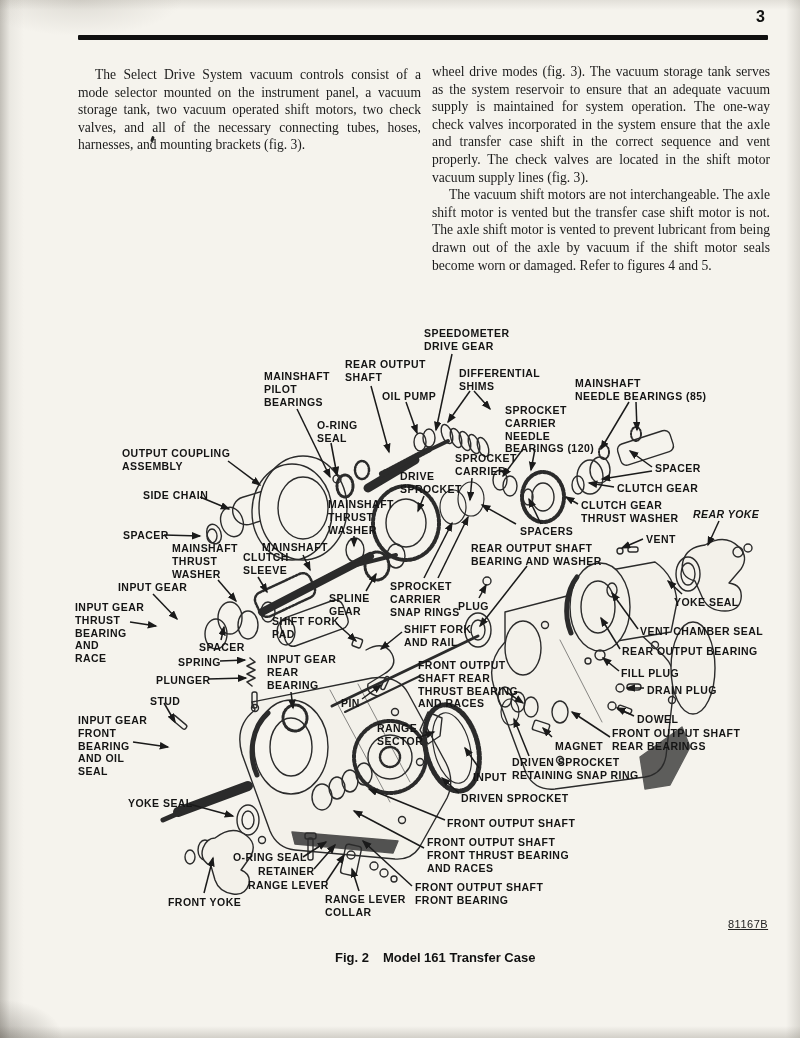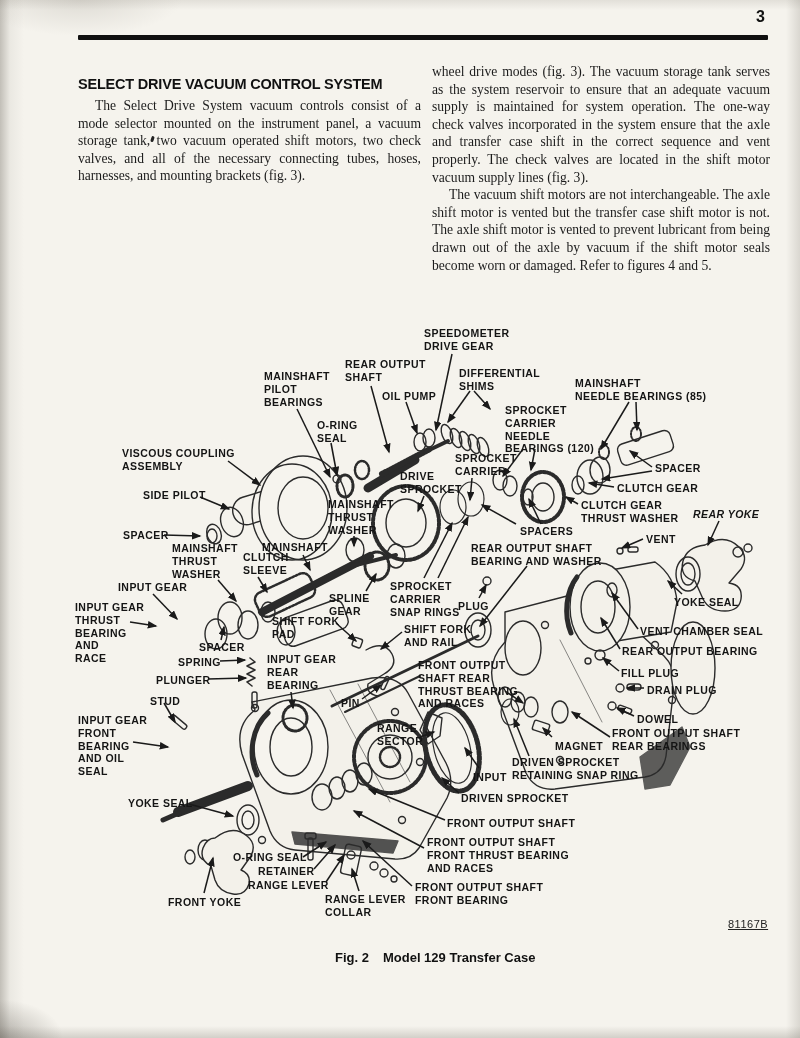--- a/index.html
+++ b/index.html
@@ -32,21 +32,20 @@
 </style>
 </head>
 <body>
 
 <div class="page">
   <div class="page-number">3</div>
   <div class="top-rule"></div>
   <div class="heading-artifact"></div>
 
   <div class="col col-left">
-    <h2 class="section-heading">SELECT DRIVE VACUUM CONTROL SYSTEM</h2>
     <p class="body-para indent">The Select Drive System vacuum controls consist of a mode selector mounted on the instrument panel, a vacuum storage tank, two vacuum operated shift motors, two check valves, and all of the necessary connecting tubes, hoses, harnesses, and mounting brackets (fig. 3).</p>
   </div>
 
   <div class="col col-right">
     <p class="body-para">wheel drive modes (fig. 3). The vacuum storage tank serves as the system reservoir to ensure that an adequate vacuum supply is maintained for system operation. The one-way check valves incorporated in the system ensure that the axle and transfer case shift in the correct sequence and vent properly. The check valves are located in the shift motor vacuum supply lines (fig. 3).</p>
     <p class="body-para indent">The vacuum shift motors are not interchangeable. The axle shift motor is vented but the transfer case shift motor is not. The axle shift motor is vented to prevent lubricant from being drawn out of the axle by vacuum if the shift motor seals become worn or damaged. Refer to figures 4 and 5.</p>
   </div>
 
   <div class="figure-area">
 
@@ -294,23 +293,23 @@
       <div class="part-label" style="left: 575px; top: 377px;">MAINSHAFT
 NEEDLE BEARINGS (85)</div>
       <div class="part-label" style="left: 317px; top: 419px;">O-RING
 SEAL</div>
       <div class="part-label" style="left: 505px; top: 404px;">SPROCKET
 CARRIER
 NEEDLE
 BEARINGS (120)</div>
       <div class="part-label" style="left: 455px; top: 452px;">SPROCKET
 CARRIER</div>
-      <div class="part-label" style="left: 122px; top: 447px;">VISCOUS COUPLING
+      <div class="part-label" style="left: 122px; top: 447px;">OUTPUT COUPLING
 ASSEMBLY</div>
-      <div class="part-label" style="left: 143px; top: 489px;">SIDE PILOT</div>
+      <div class="part-label" style="left: 143px; top: 489px;">SIDE CHAIN</div>
       <div class="part-label" style="left: 400px; top: 470px;">DRIVE
 SPROCKET</div>
       <div class="part-label" style="left: 655px; top: 462px;">SPACER</div>
       <div class="part-label" style="left: 617px; top: 482px;">CLUTCH GEAR</div>
       <div class="part-label" style="left: 581px; top: 499px;">CLUTCH GEAR
 THRUST WASHER</div>
       <div class="part-label" style="left: 693px; top: 508px; font-style: italic;">REAR YOKE</div>
       <div class="part-label" style="left: 520px; top: 525px;">SPACERS</div>
       <div class="part-label" style="left: 328px; top: 498px;">MAINSHAFT
 THRUST
@@ -382,15 +381,15 @@
       <div class="part-label" style="left: 258px; top: 865px;">RETAINER</div>
       <div class="part-label" style="left: 248px; top: 879px;">RANGE LEVER</div>
       <div class="part-label" style="left: 168px; top: 896px;">FRONT YOKE</div>
       <div class="part-label" style="left: 325px; top: 893px;">RANGE LEVER
 COLLAR</div>
       <div class="part-label" style="left: 415px; top: 881px;">FRONT OUTPUT SHAFT
 FRONT BEARING</div>
     </div>
 
   <div class="caption">
-    <span>Fig. 2</span><span class="cap-title">Model 129 Transfer Case</span>
+    <span>Fig. 2</span><span class="cap-title">Model 161 Transfer Case</span>
   </div>
 </div>
 
 </body></html>

